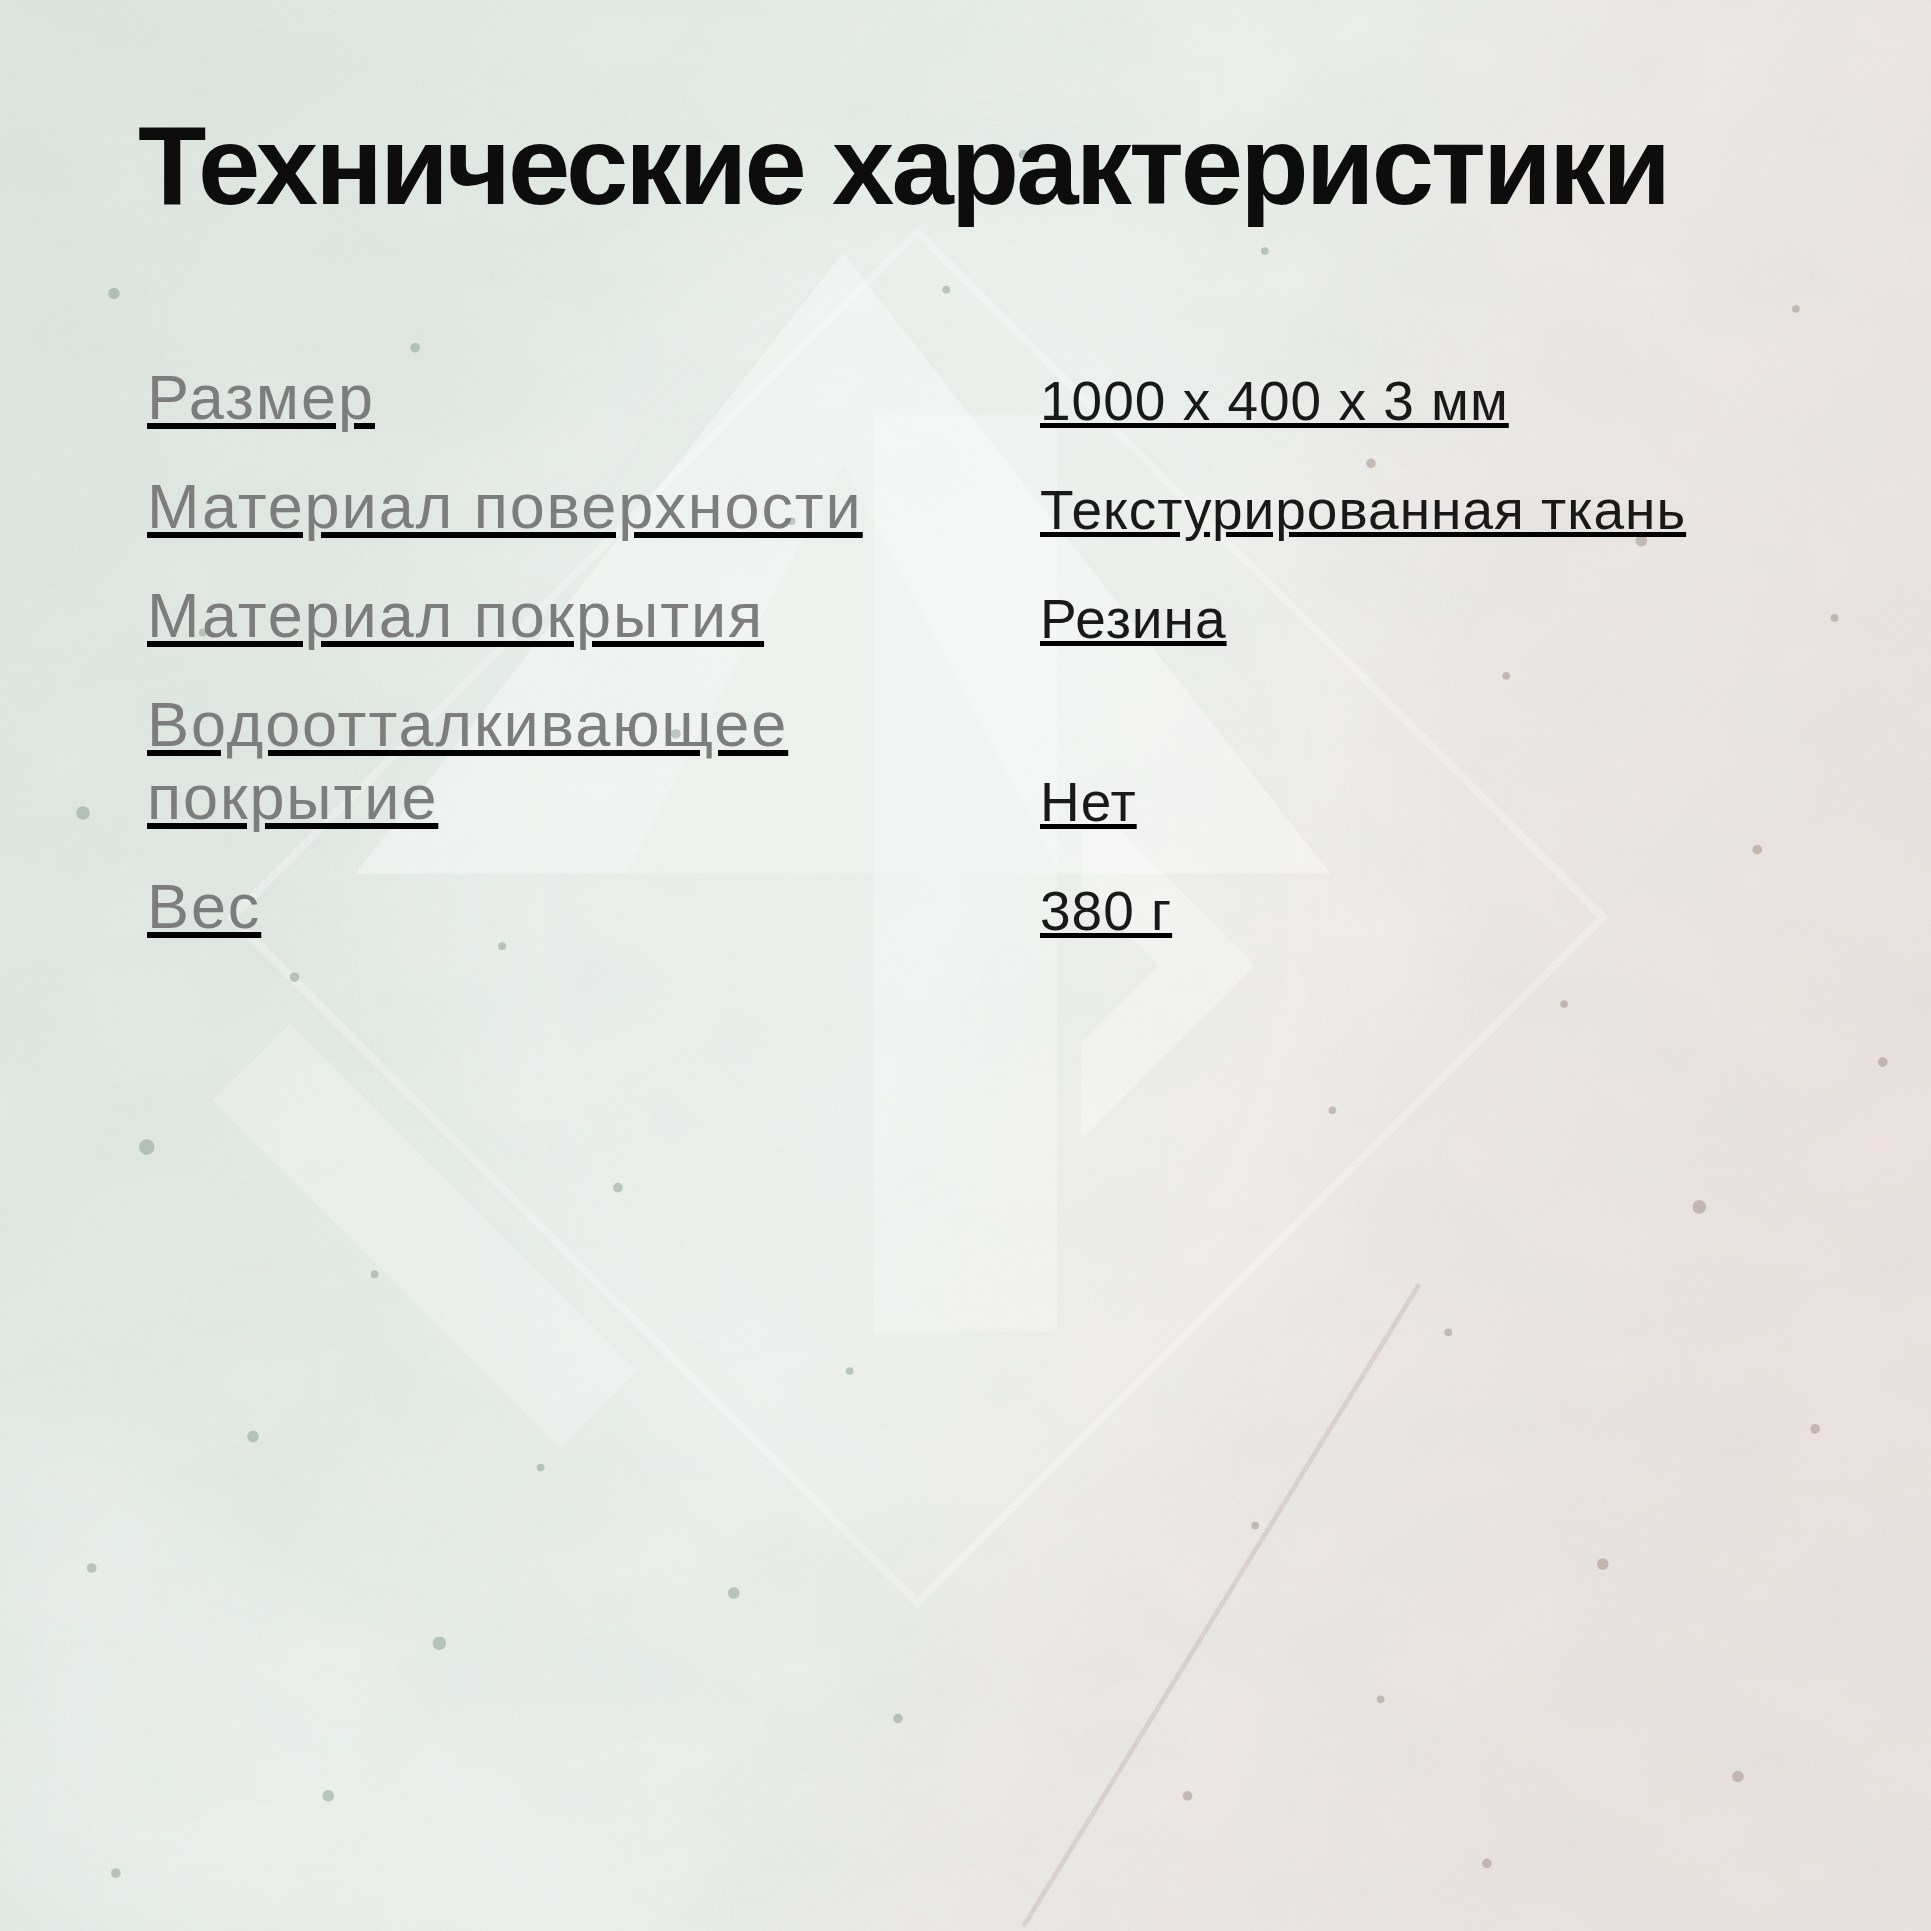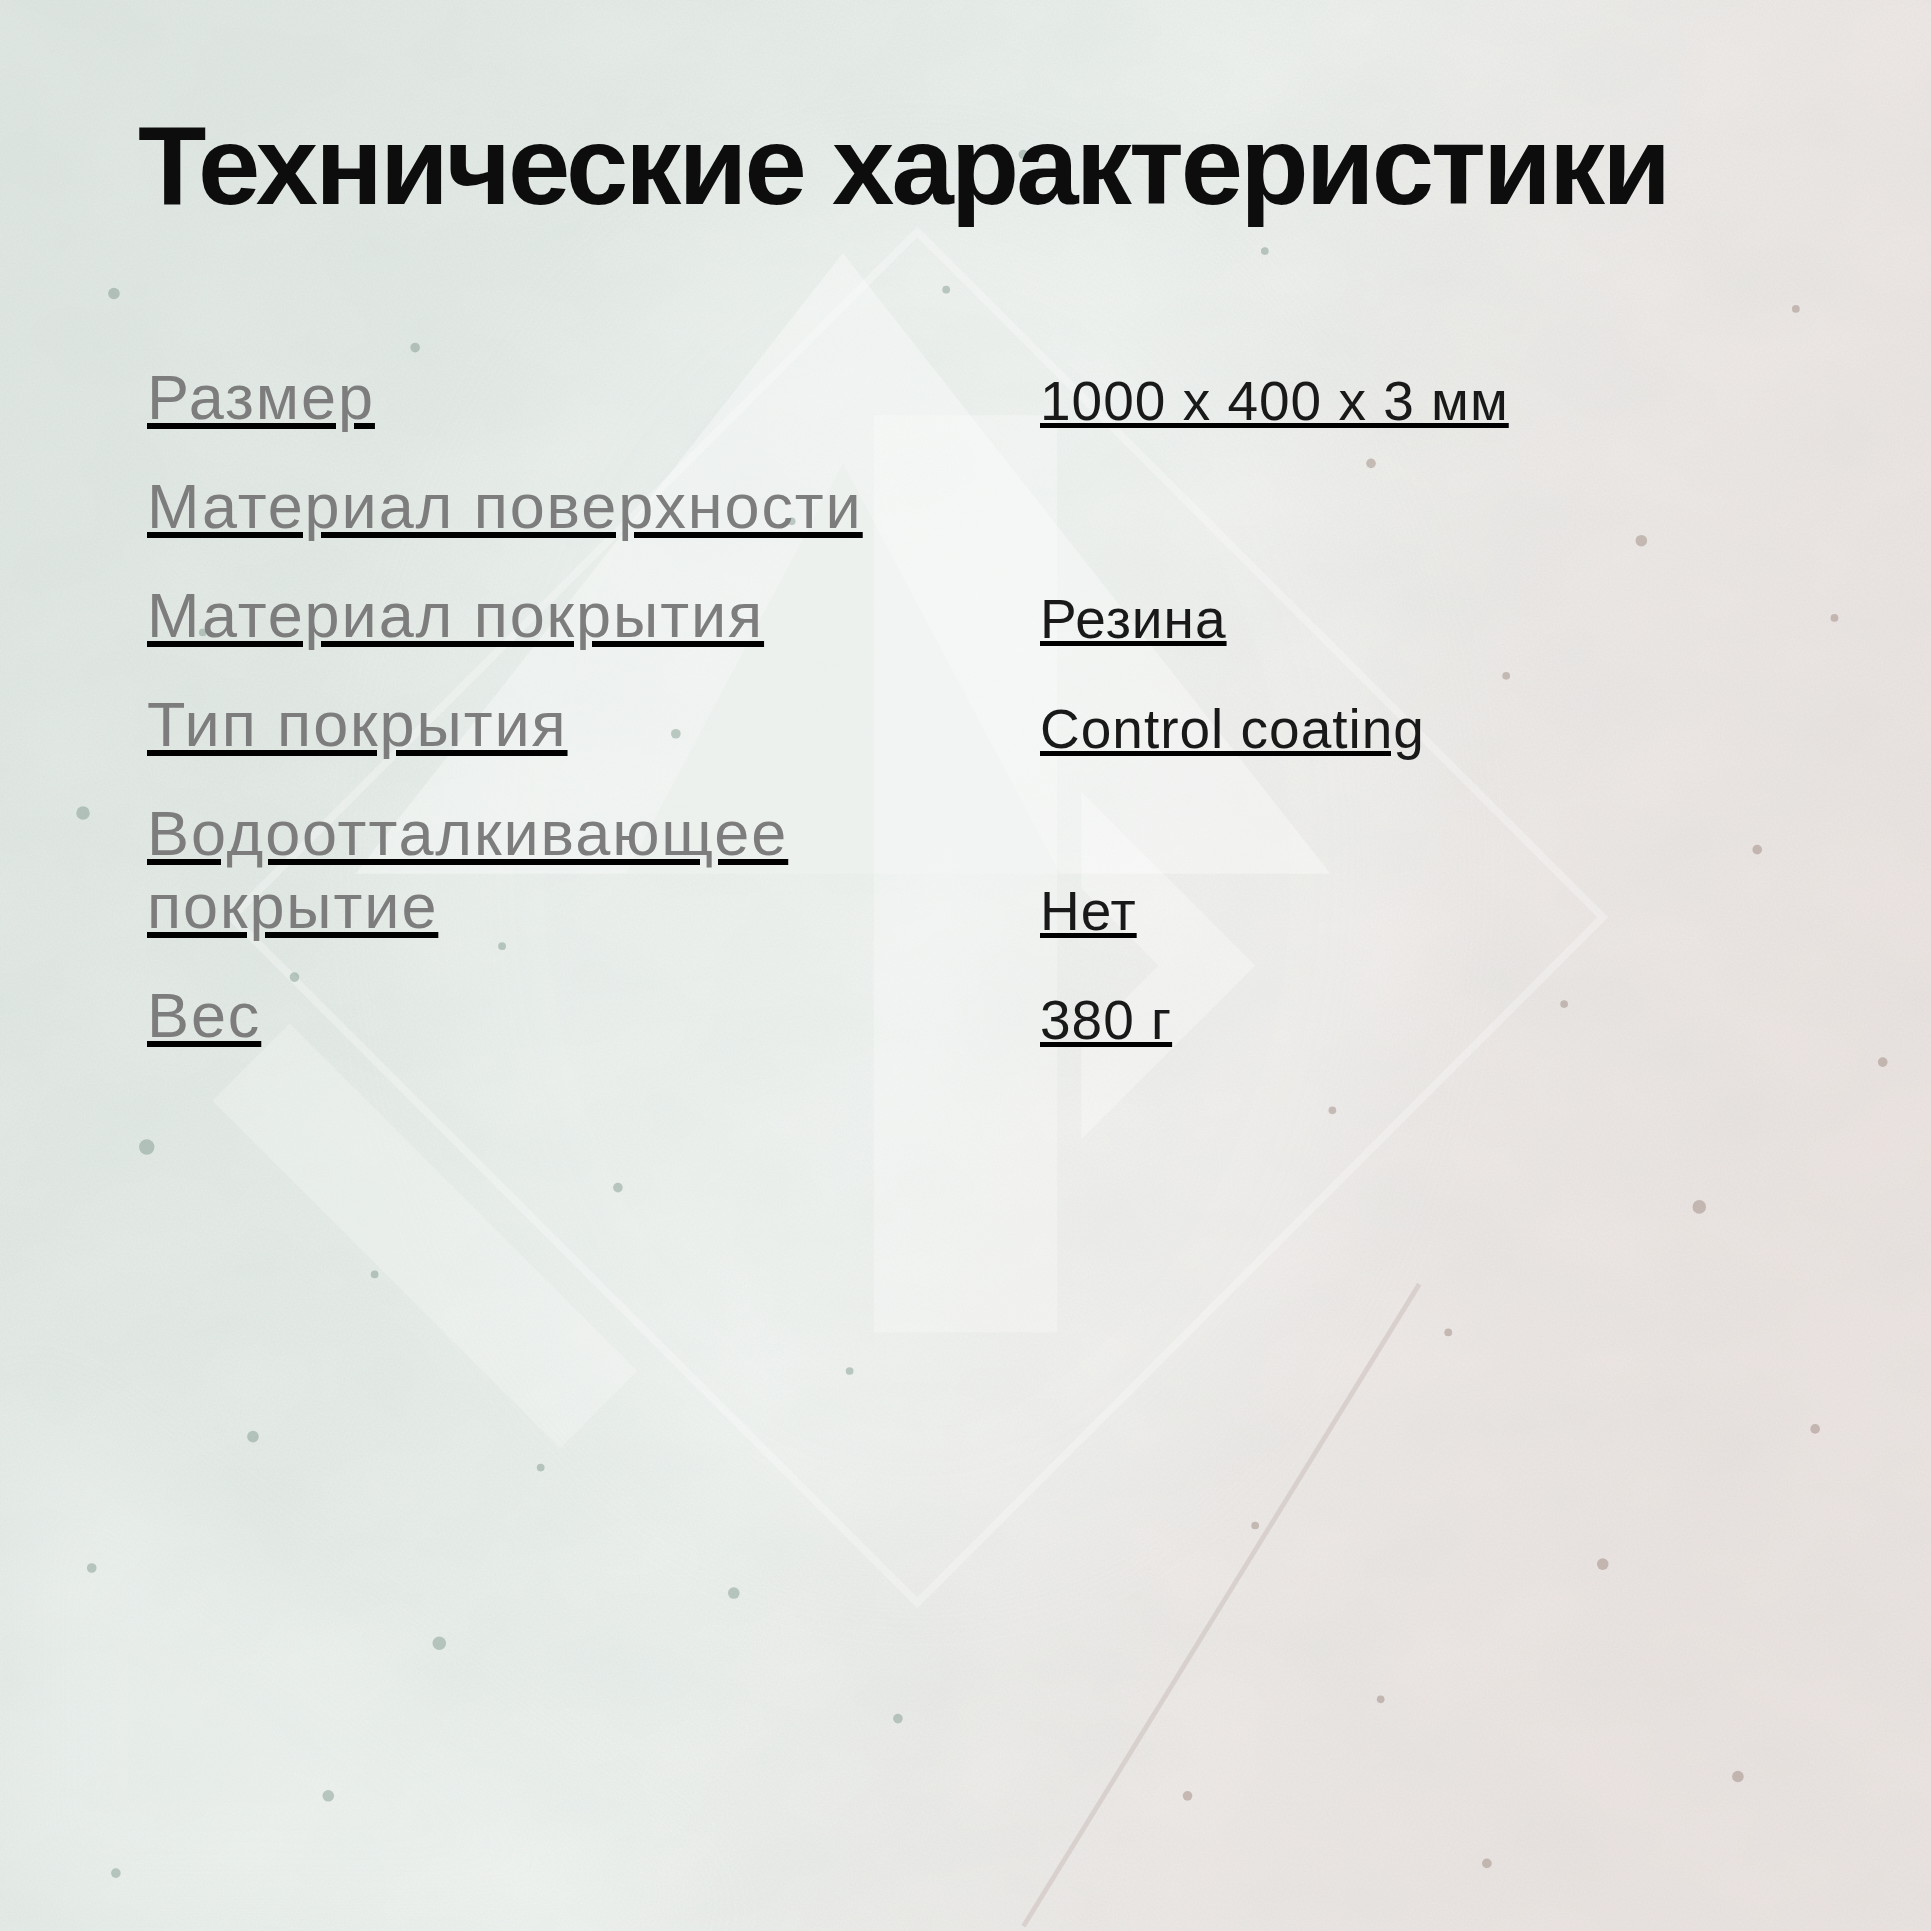--- a/index.html
+++ b/index.html
@@ -165,31 +165,28 @@
 
     <div class="specs">
 
       <div class="spec-row">
         <div class="spec-label">Размер</div>
         <div class="spec-value">1000 x 400 x 3 мм</div>
       </div>
 
       <div class="spec-row">
         <div class="spec-label">Материал поверхности</div>
+        <div class="spec-value">Текстурированная ткань</div>
       </div>
 
       <div class="spec-row">
         <div class="spec-label">Материал покрытия</div>
         <div class="spec-value">Резина</div>
       </div>
 
-      <div class="spec-row">
-        <div class="spec-label">Тип покрытия</div>
-        <div class="spec-value">Control coating</div>
-      </div>
 
       <div class="spec-row">
         <div class="spec-label">Водоотталкивающее покрытие</div>
         <div class="spec-value">Нет</div>
       </div>
 
       <div class="spec-row">
         <div class="spec-label">Вес</div>
         <div class="spec-value">380 г</div>
       </div>

